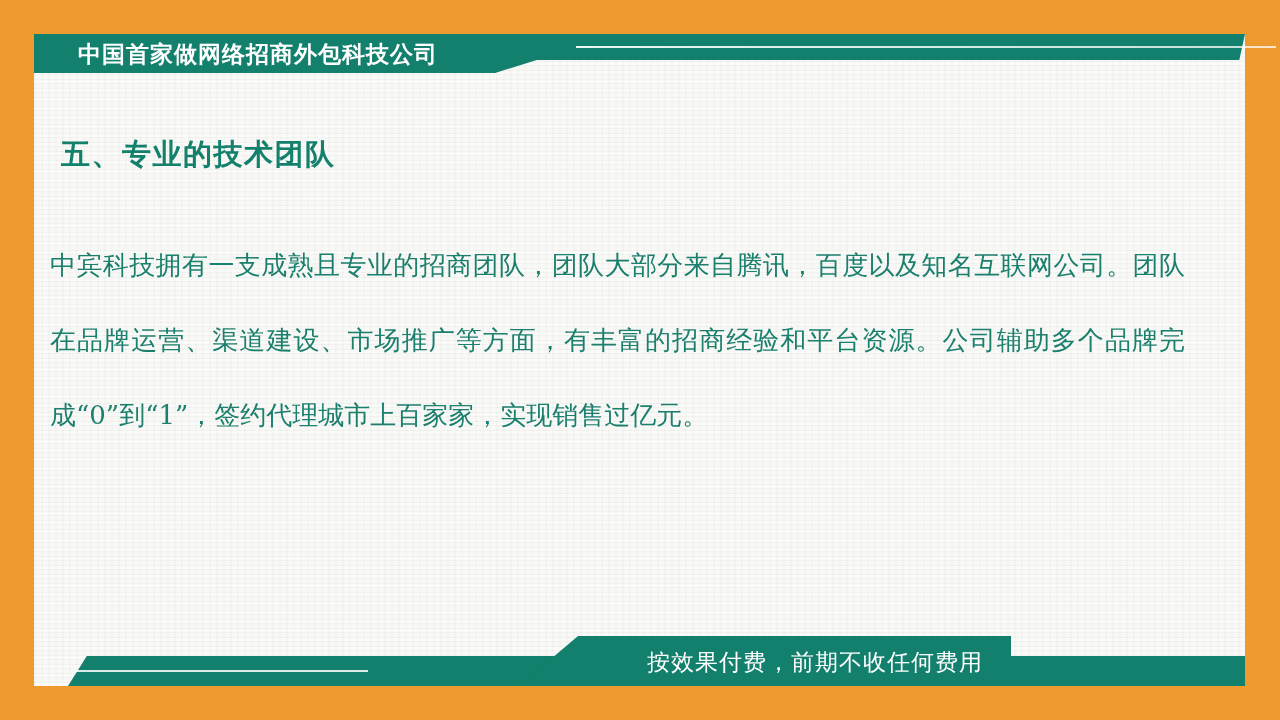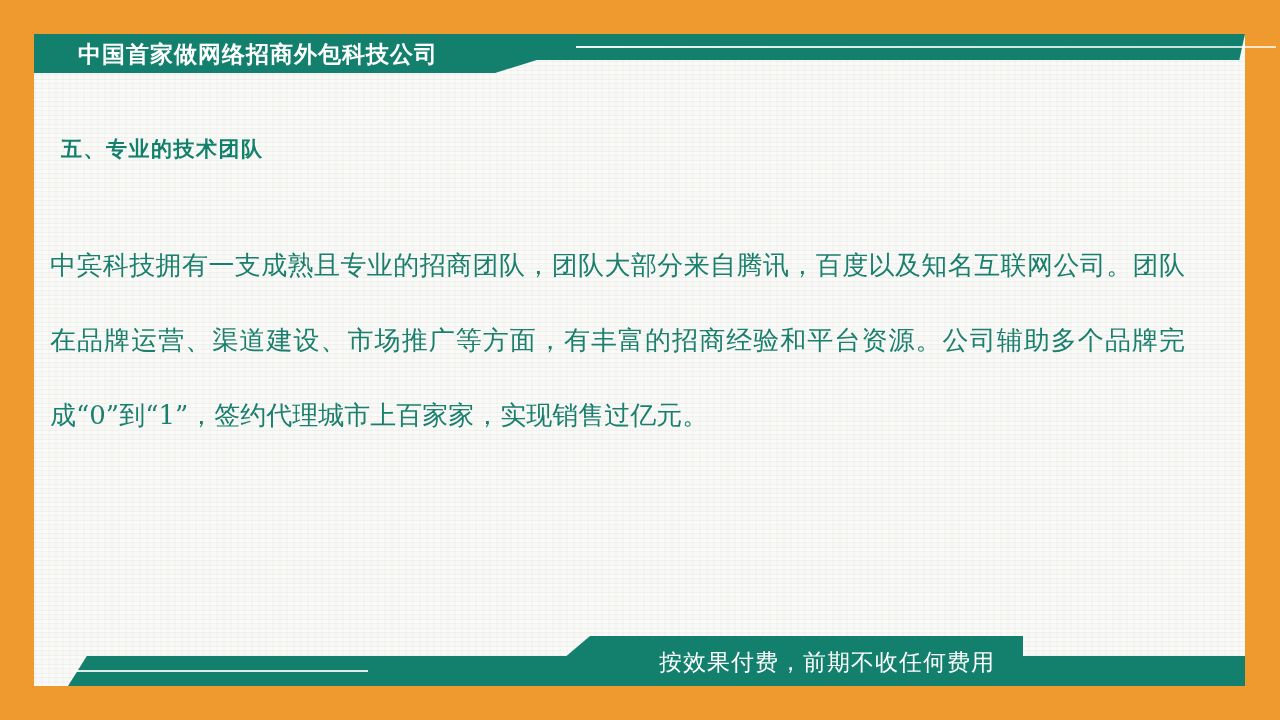--- a/index.html
+++ b/index.html
@@ -109,21 +109,21 @@
     font-family: "DejaVu Sans", "Liberation Sans", sans-serif;
     white-space: nowrap;
   }
 
   
   .slide-title {
     position: absolute;
     left: 61px;
     top: 135px;
     color: #13806b;
-    font-size: 21px;
+    font-size: 29px;
     font-weight: bold;
     letter-spacing: 1.5px;
     font-family: "DejaVu Sans", "Liberation Sans", sans-serif;
     white-space: nowrap;
   }
 
   
   .body-copy {
     position: absolute;
     left: 50px;
@@ -139,21 +139,20 @@
   }
 
   
   .footer-band {
     position: absolute;
     left: 34px;
     bottom: 34px;
     width: 977px;
     height: 62px;
     pointer-events: none;
-    padding-left: 12px;
   }
   .footer-thinbar {
     position: absolute;
     left: 34px;
     bottom: 0;
     width: 1177px;
     height: 30px;
     background: #12806c;
     clip-path: polygon(1.6% 0, 100% 0, 100% 100%, 0 100%);
   }

